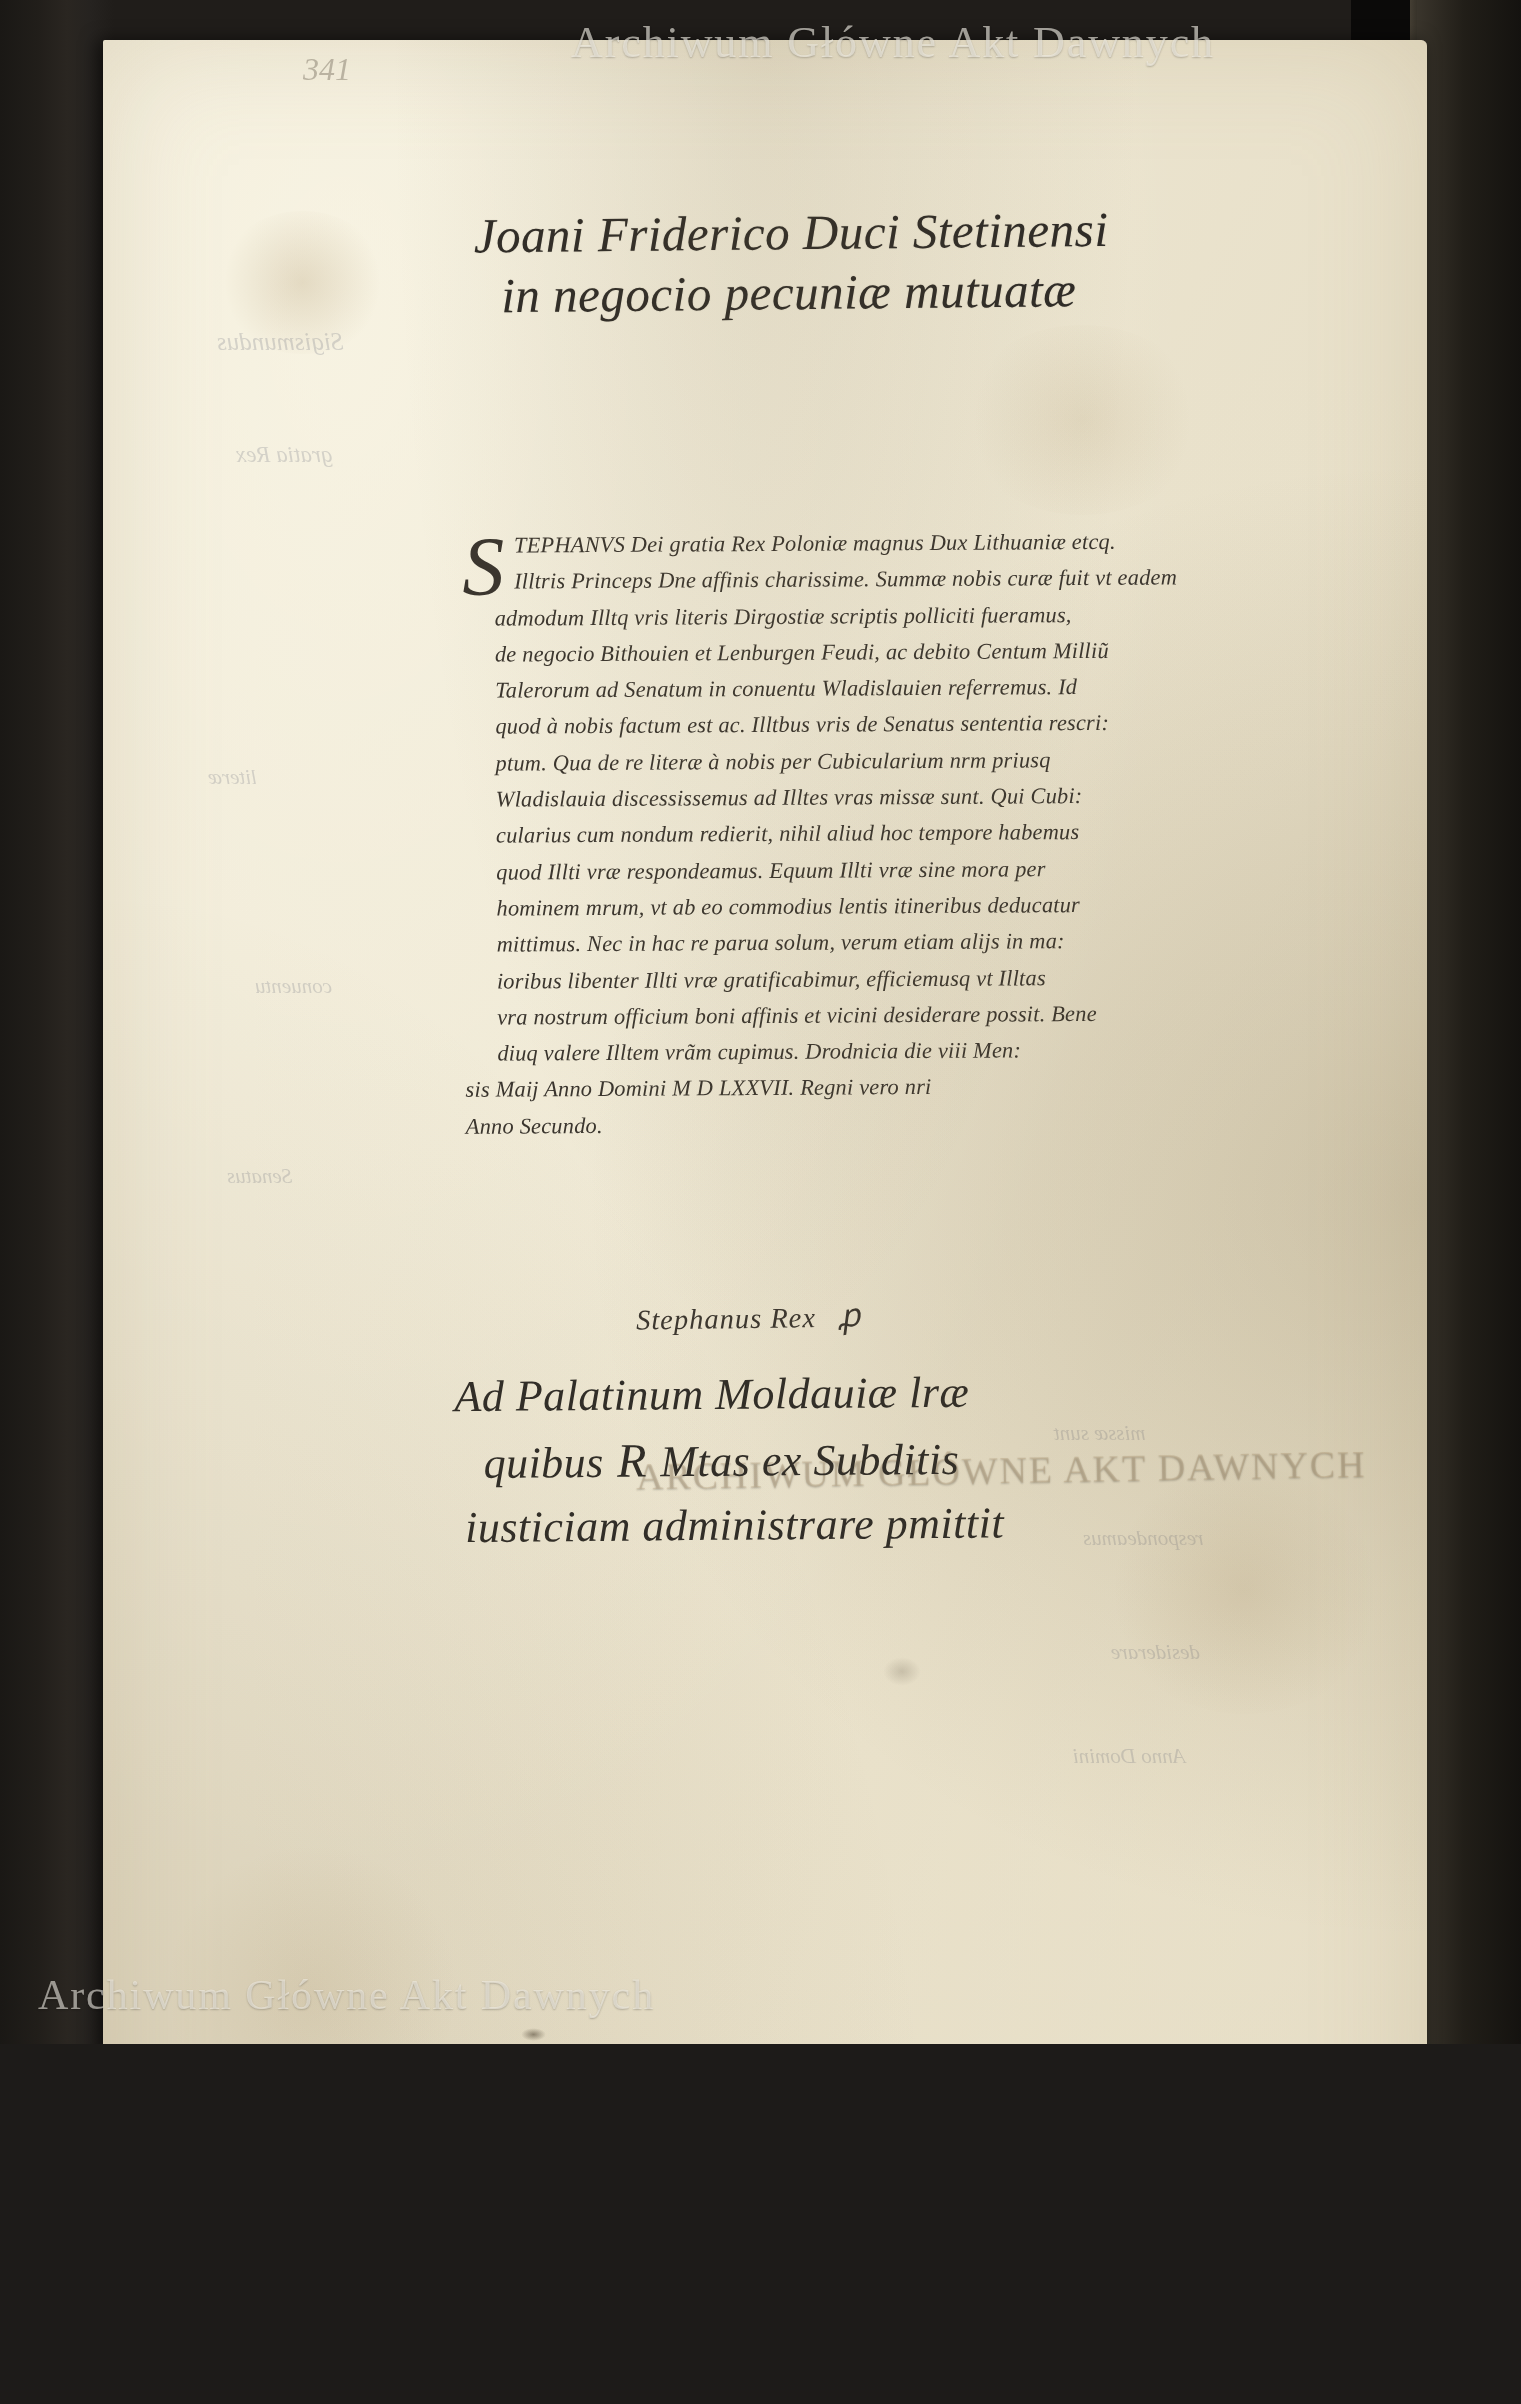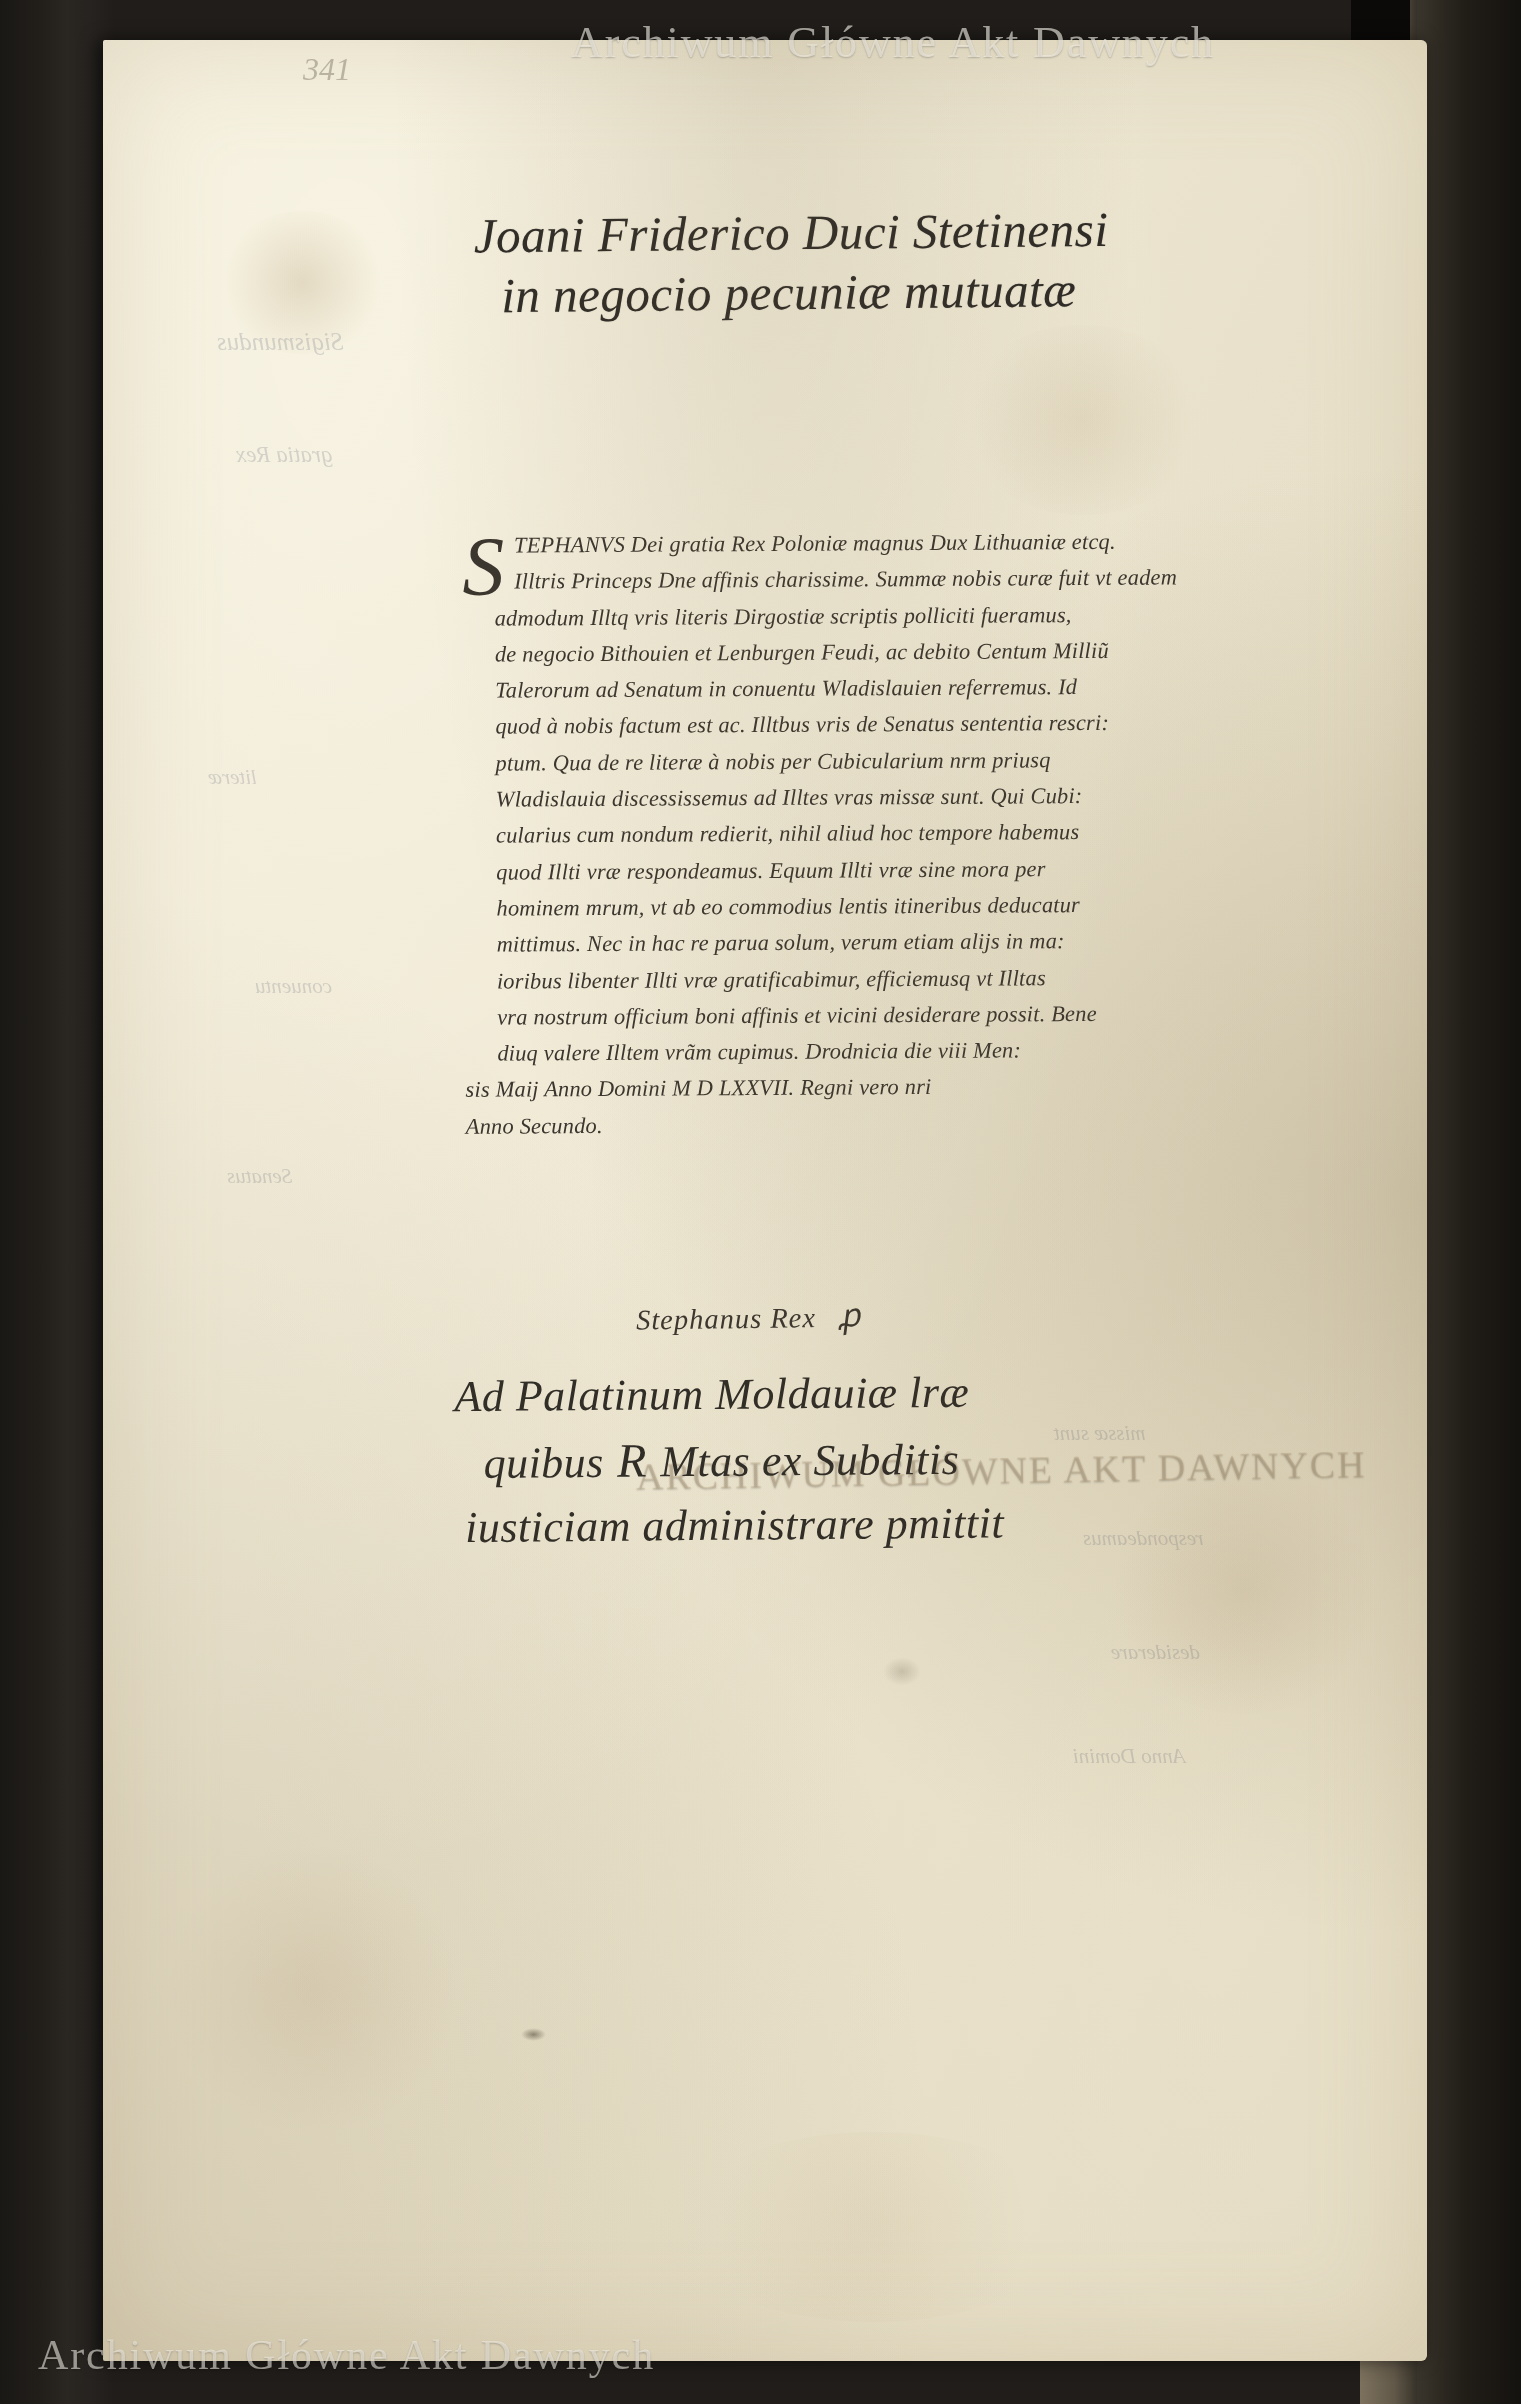--- a/index.html
+++ b/index.html
@@ -3,21 +3,21 @@
 <meta charset="utf-8">
 <style>
   html, body {
     margin: 0;
     padding: 0;
     background: #1d1b19;
   }
   .page-root {
     position: relative;
     width: 1522px;
-    height: 2404px;
+    height: 2044px;
     overflow: hidden;
     background: #d946ef;
     font-family: "Liberation Serif", serif;
   }
 
   
   .board {
     position: absolute;
     inset: 0;
     background:

